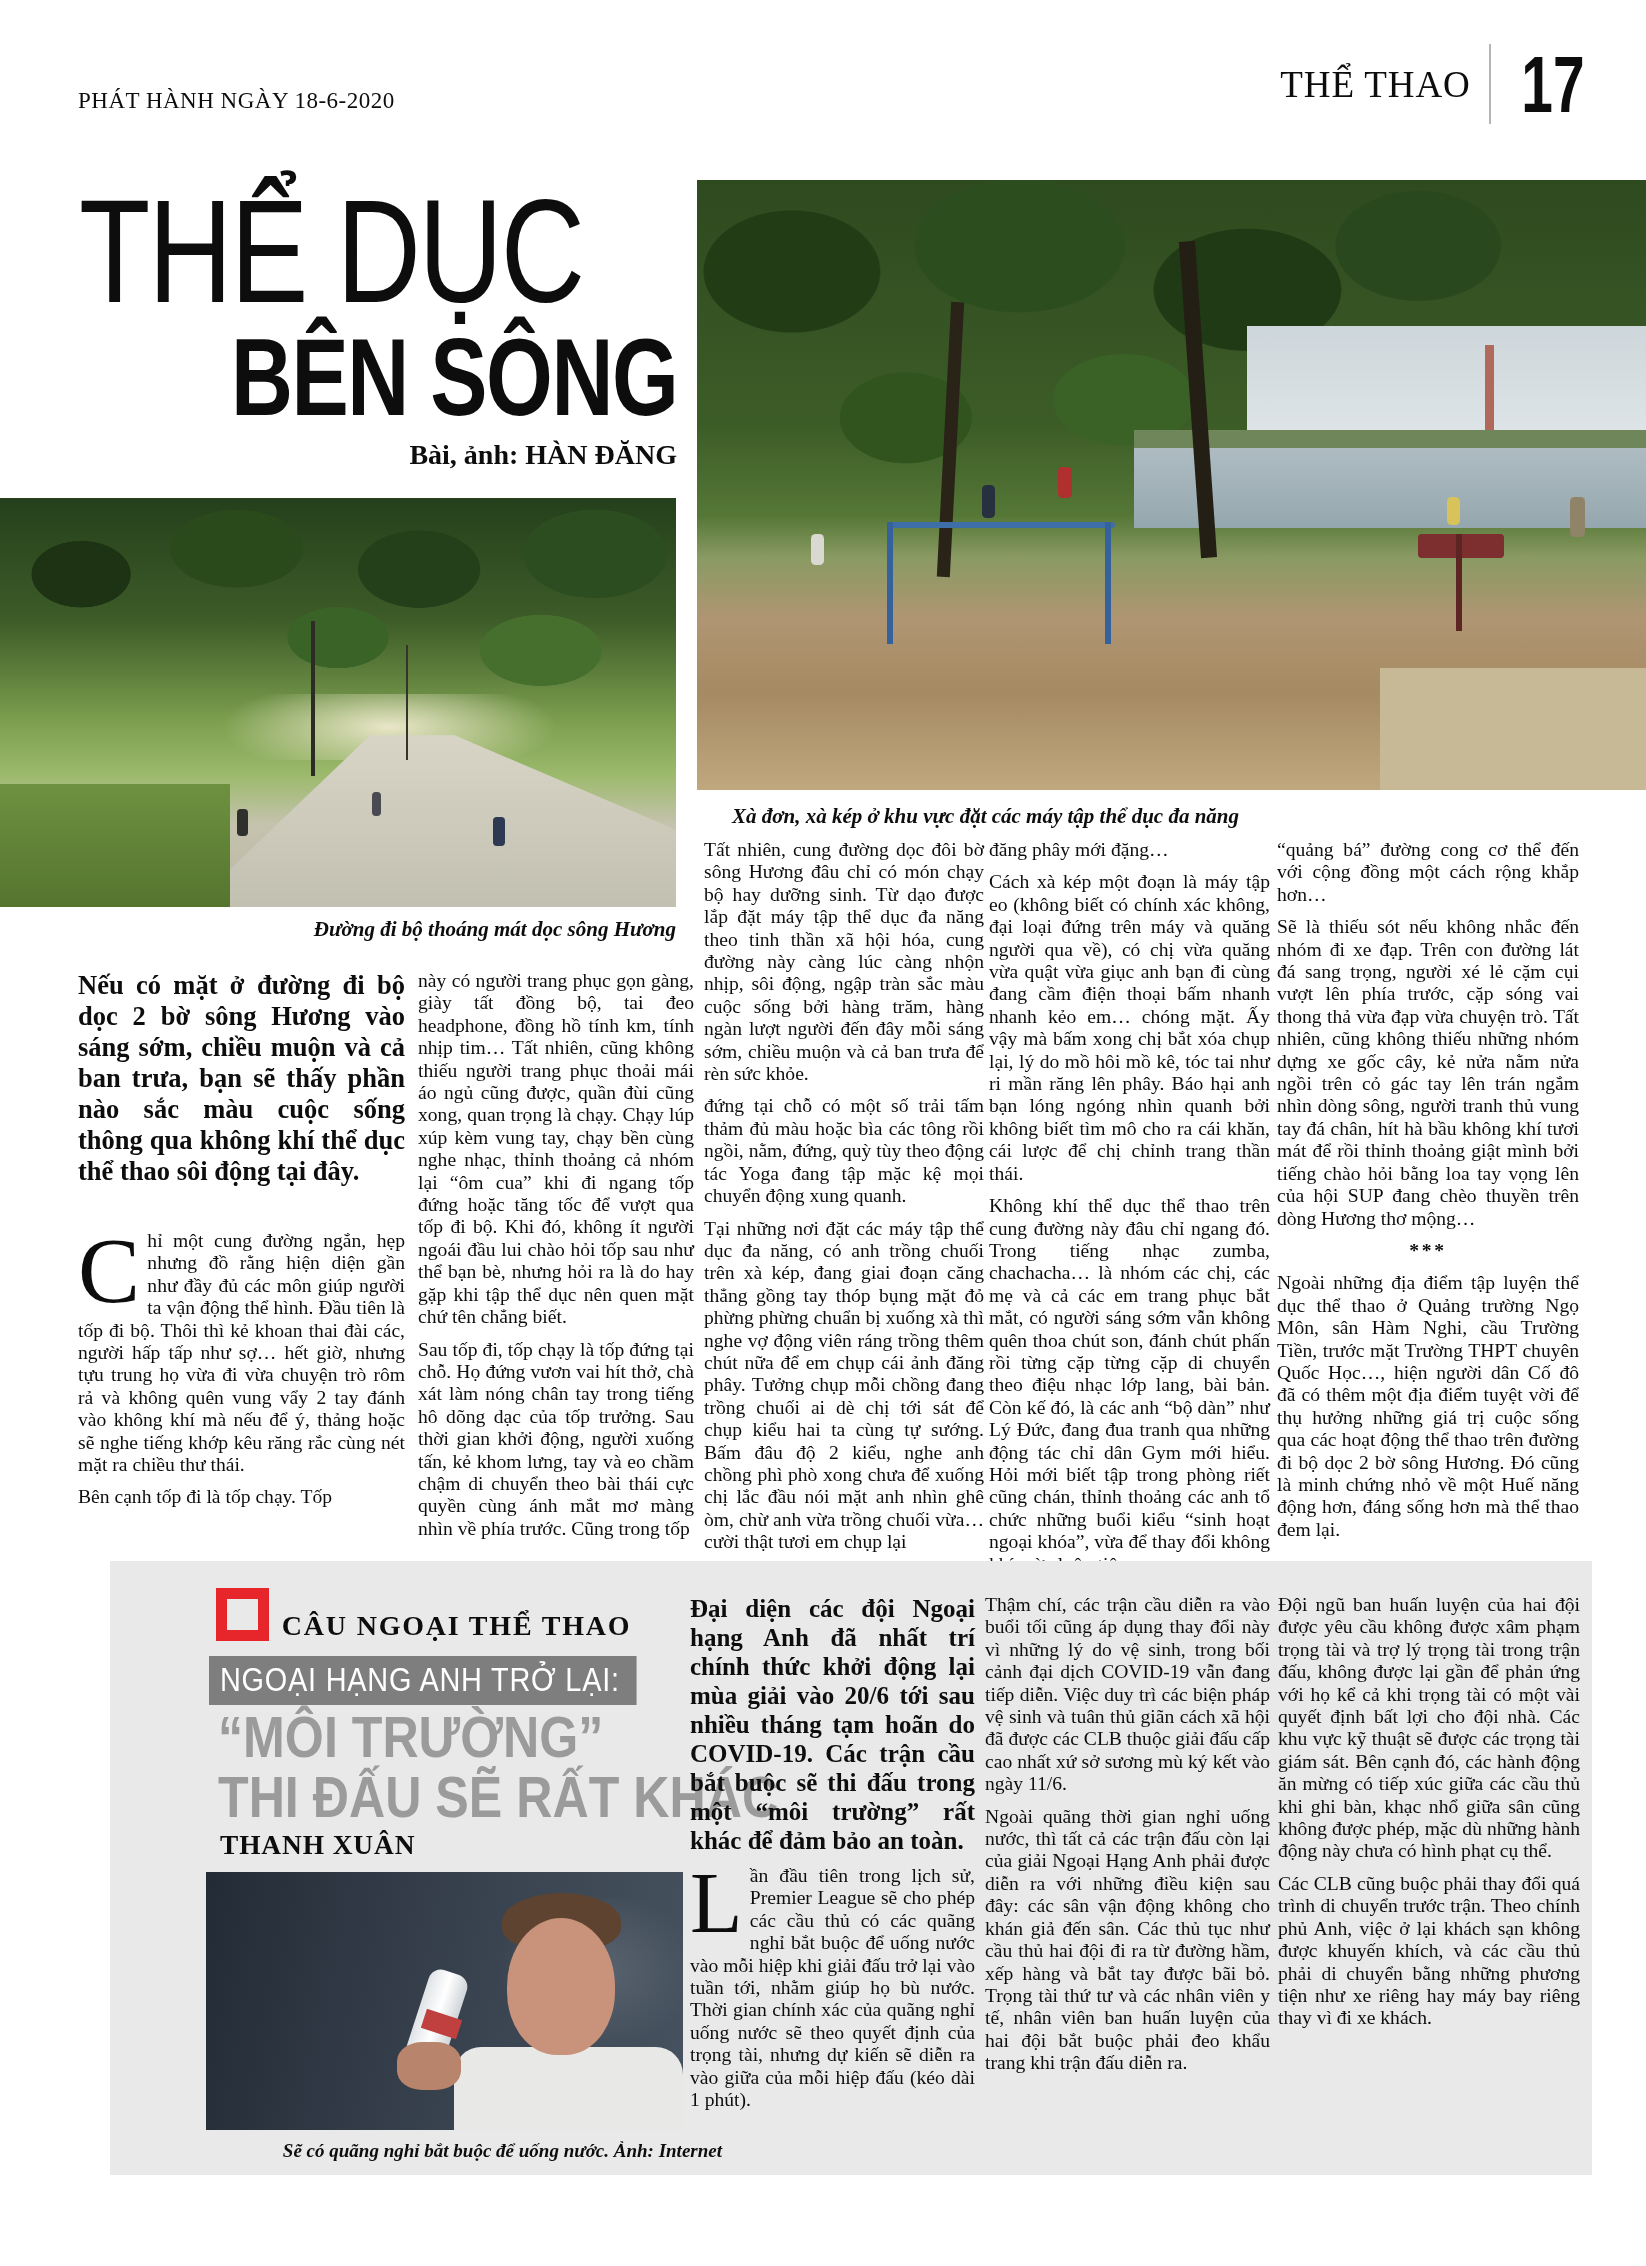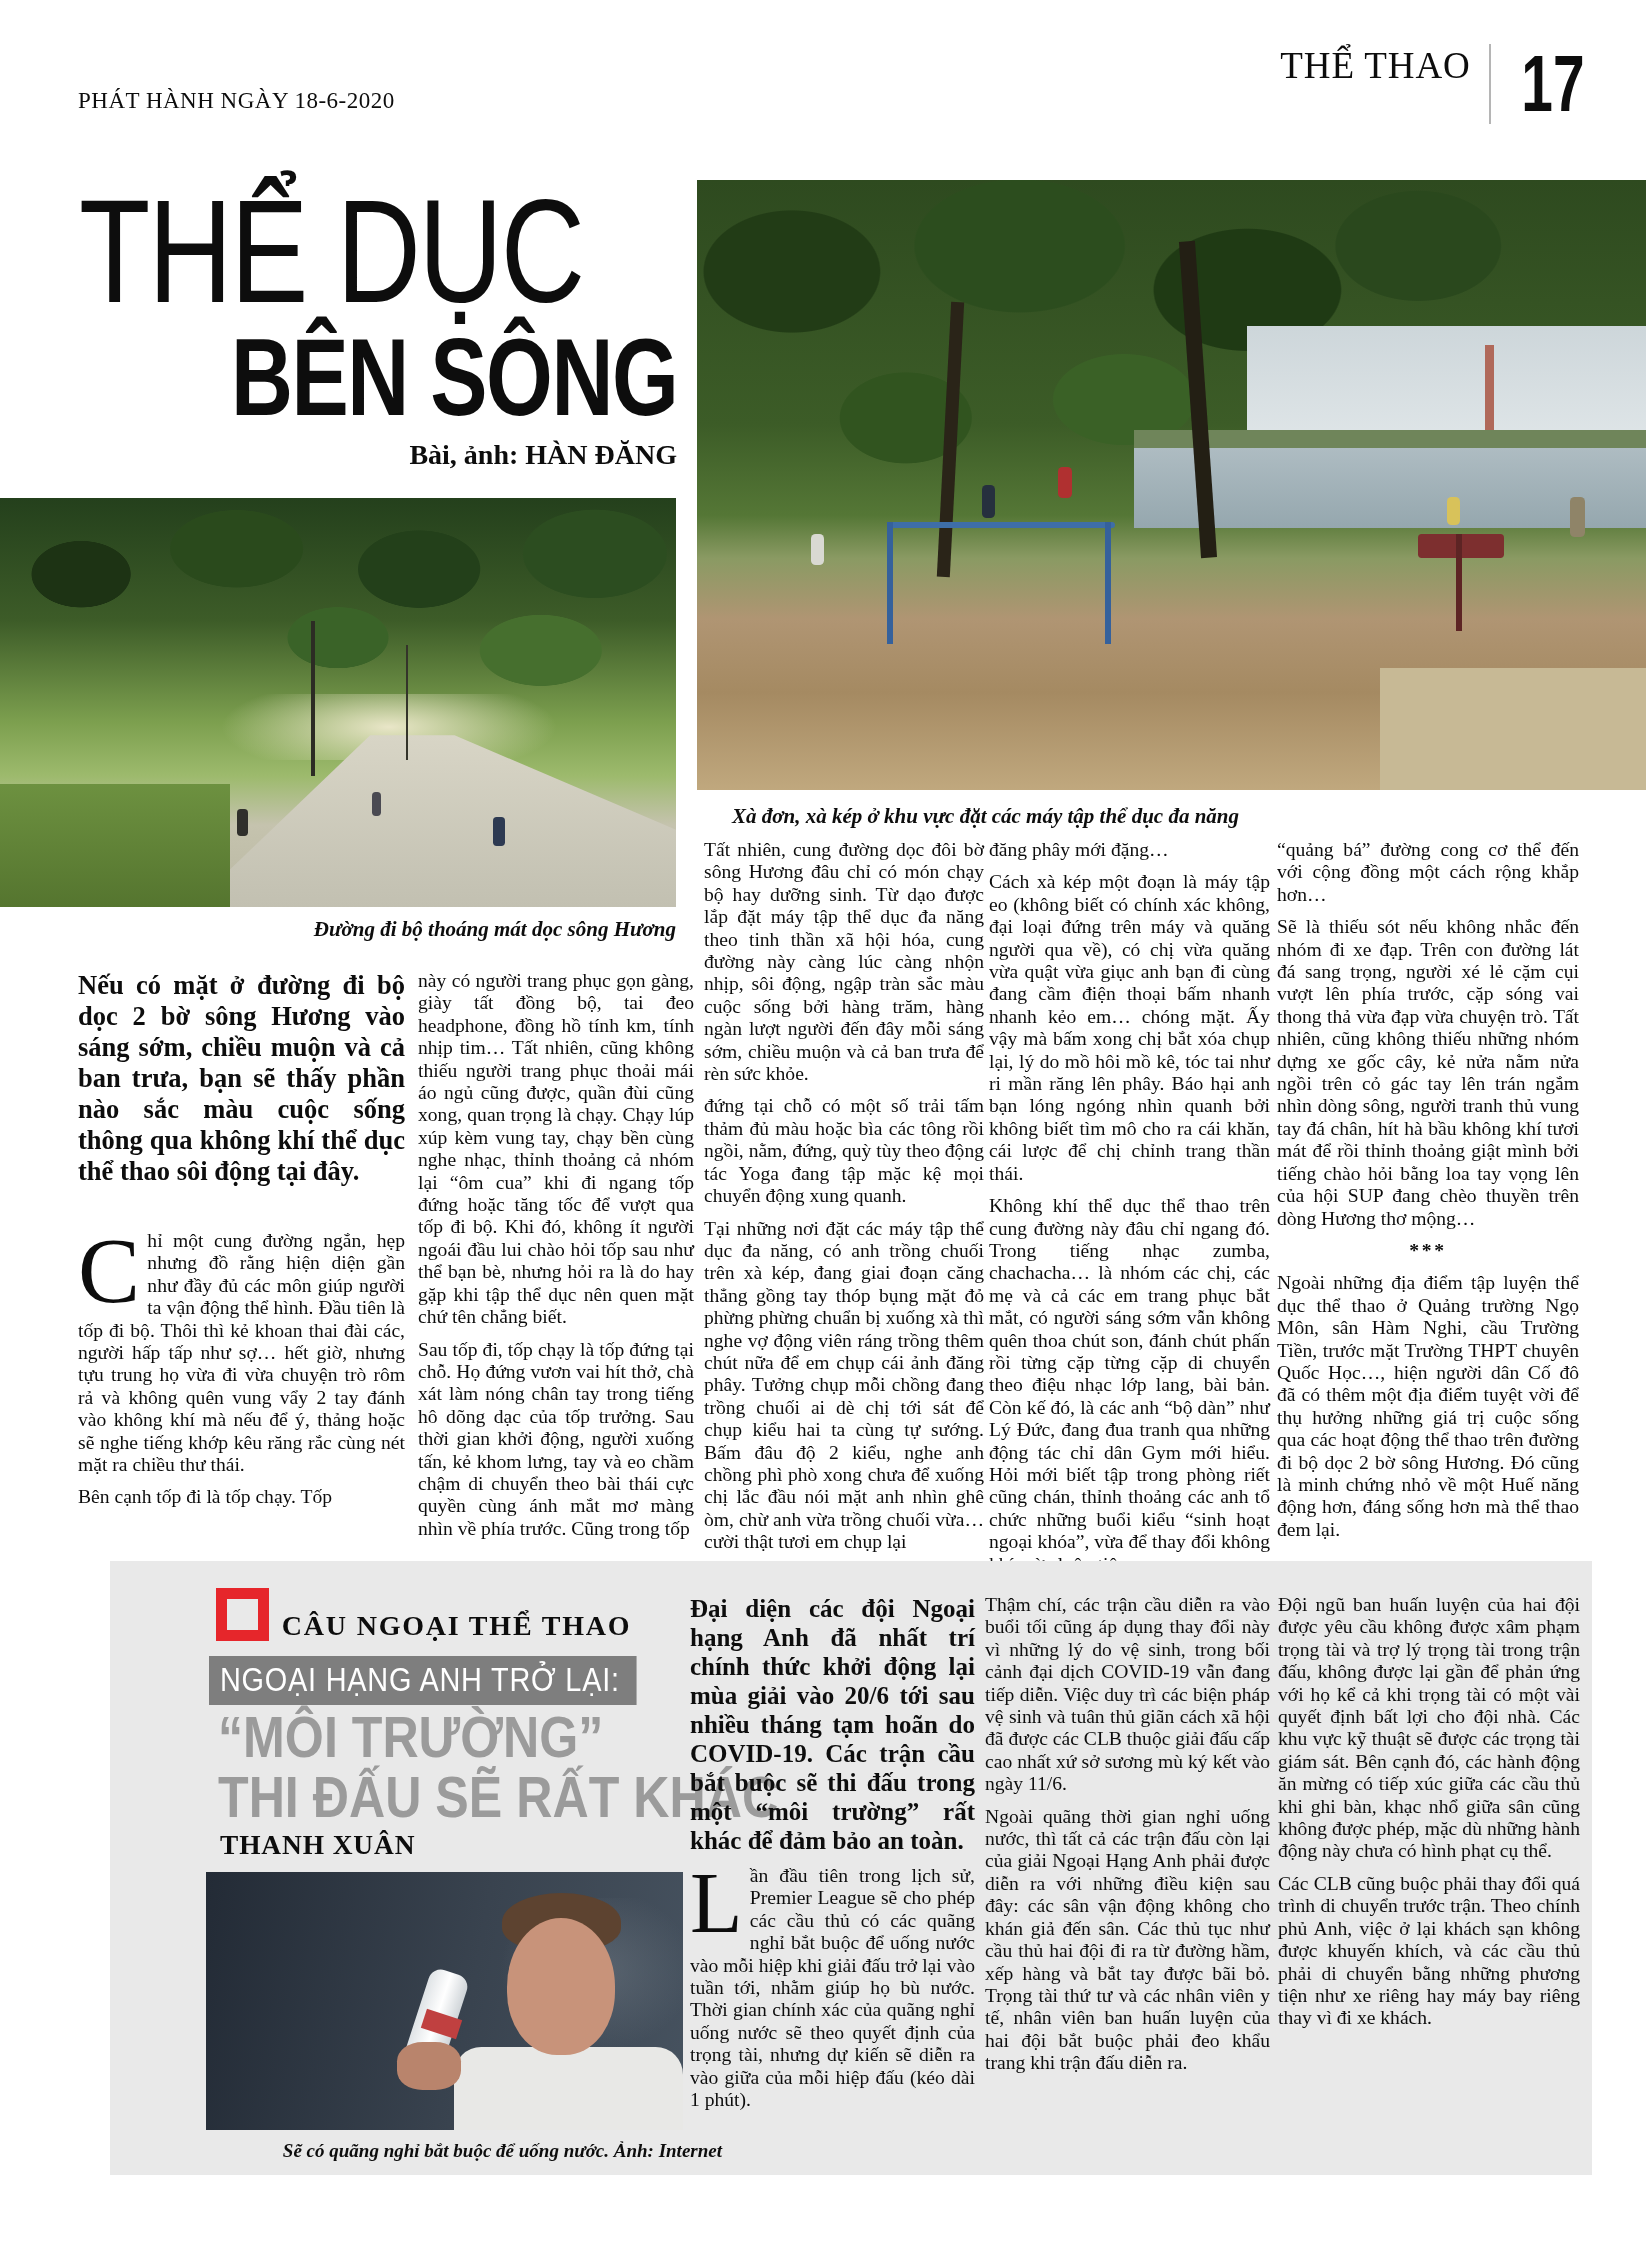--- a/index.html
+++ b/index.html
@@ -2,21 +2,21 @@
 <html style="font-size:14.6px"><head>
 <meta charset="utf-8">
 <style>
   html,body{margin:0;padding:0;background:#ffffff;}
   .page{position:relative;width:1647px;height:2267px;margin:0 auto;background:#ffffff;overflow:hidden;
         font-family:"Liberation Serif","DejaVu Serif",serif;color:#0d0d0d;}
   .abs{position:absolute;}
 
   
   .pub-date{left:78px;top:88px;font-size:23px;letter-spacing:0.5px;}
-  .header-right{right:50px;top:44px;display:flex;gap:18.3px;}
+  .header-right{right:50px;top:44px;display:flex;align-items:center;gap:18.3px;}
   .section-name{font-size:37px;letter-spacing:0.9px;}
   .header-rule{width:1.8px;height:80px;background:#b5b5b5;}
   .page-number{font-family:"Liberation Sans","DejaVu Sans",sans-serif;font-size:79px;font-weight:bold;
                transform:scaleX(.72);transform-origin:center;line-height:1;}
 
   
   .title1{left:79px;top:179px;font-family:"Liberation Sans","DejaVu Sans",sans-serif;
           font-size:146px;line-height:1;font-weight:400;letter-spacing:-2.7px;
           transform:scaleX(.80);transform-origin:left top;white-space:nowrap;}
   .title2{right:970px;top:322px;font-family:"Liberation Sans","DejaVu Sans",sans-serif;

